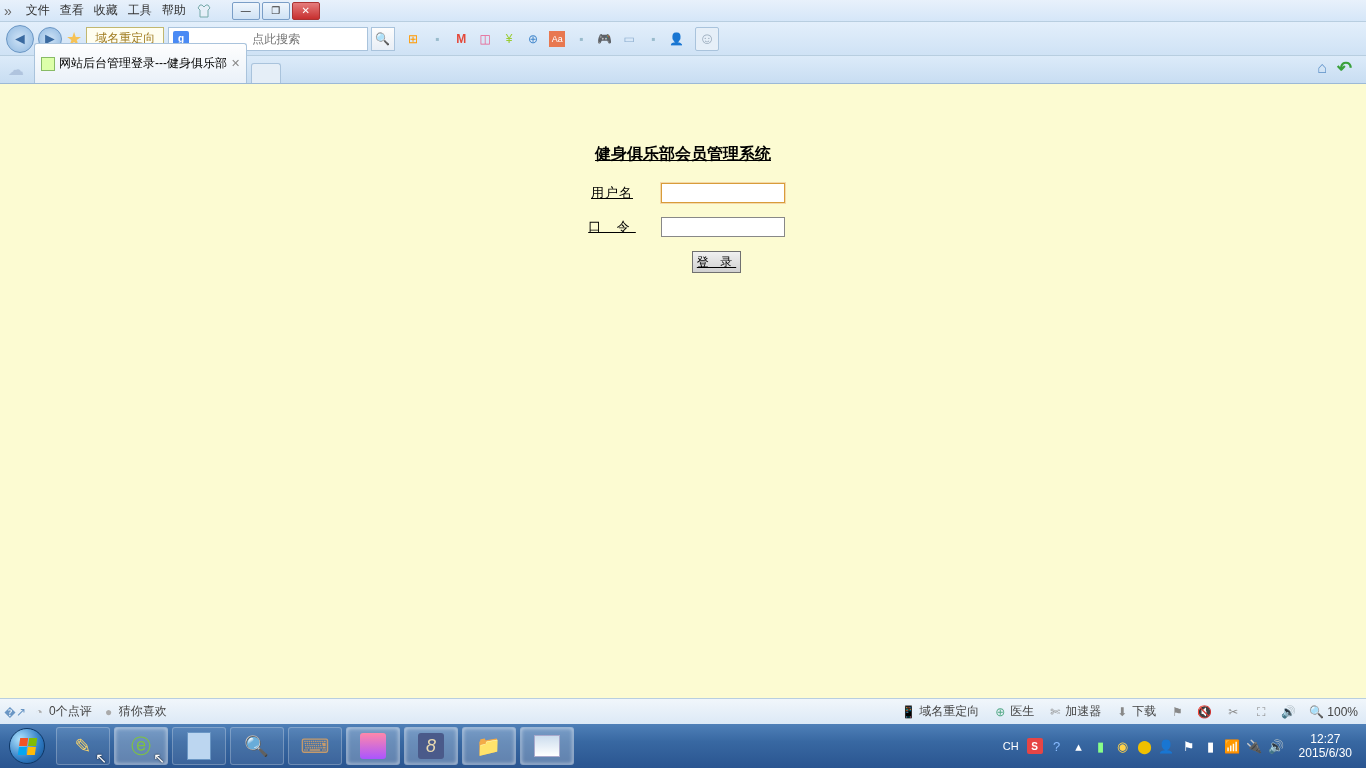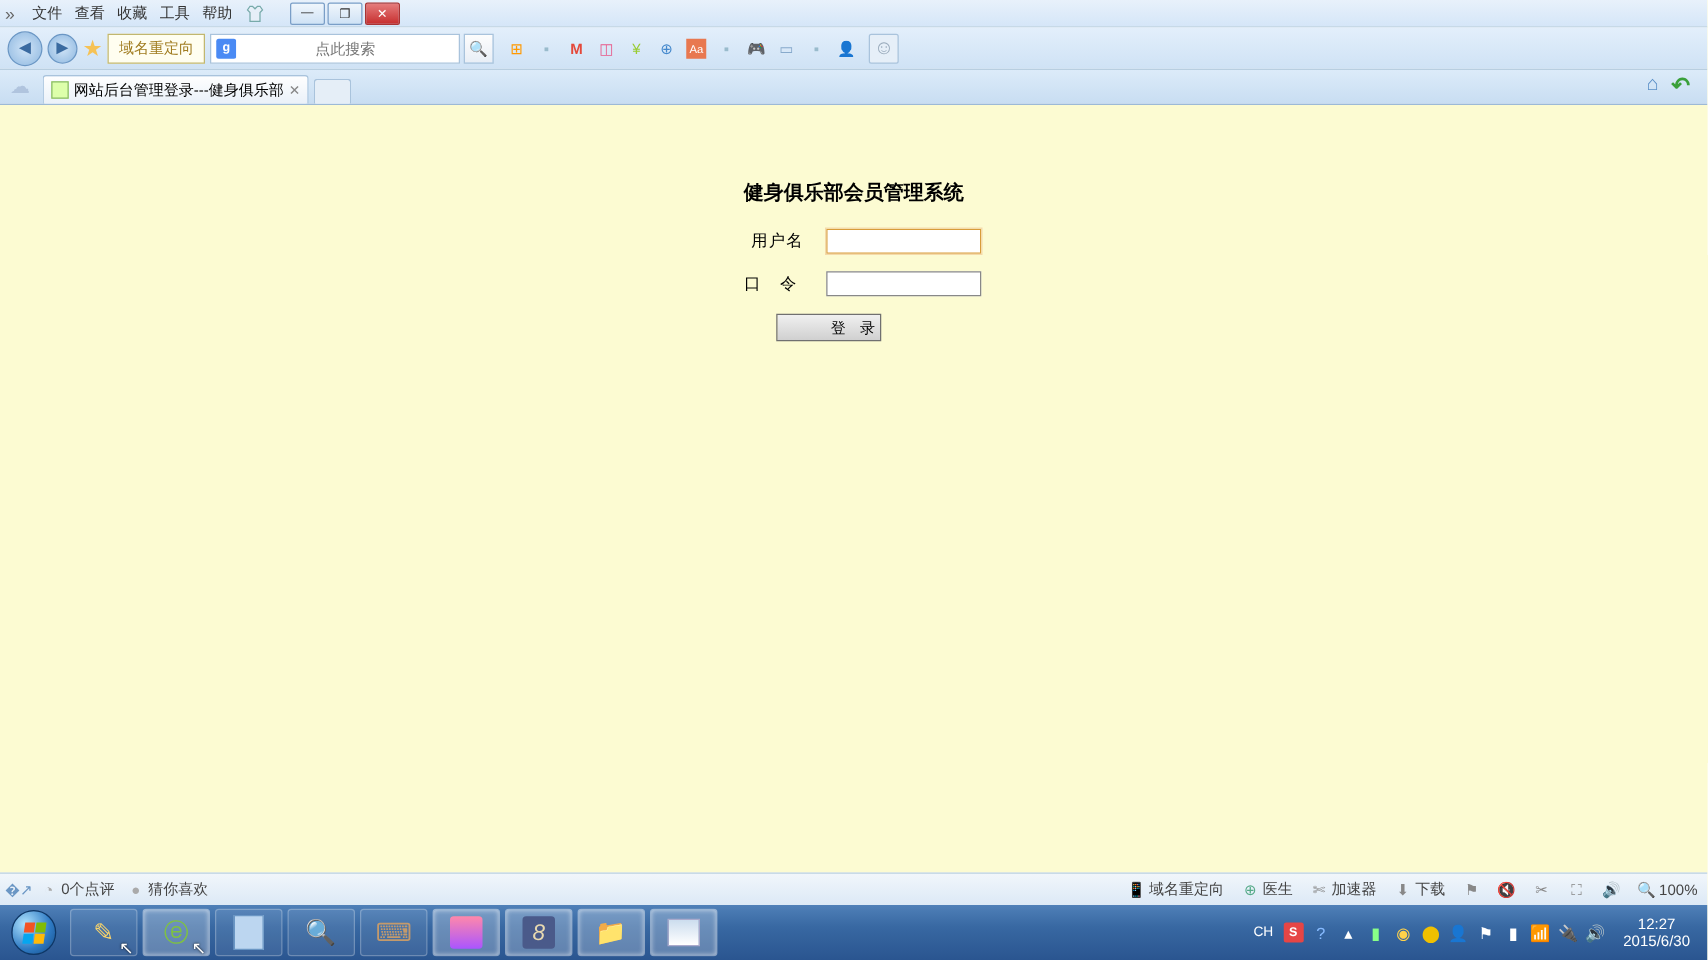--- a/index.html
+++ b/index.html
@@ -29,38 +29,38 @@
   .search-g { width:16px; height:16px; background:#4a8af4; color:#fff; font-size:10px; display:flex; align-items:center; justify-content:center; border-radius:2px; font-weight:bold;}
   .search-input { flex:1; border:none; outline:none; font-size:12px; padding:0 4px; color:#888;text-align:center; }
   .search-btn { width:24px; height:24px; border:1px solid #a9c3dc; background:linear-gradient(#fdfdfd,#e8eef6); display:flex; align-items:center; justify-content:center; color:#666; margin-left:-1px;}
   .ext-icons { display:flex; gap:8px; align-items:center; padding:0 6px; }
   .ext-icon { width:16px; height:16px; display:flex; align-items:center; justify-content:center; font-size:12px; }
   .avatar { width:24px; height:24px; border:1px solid #a9c3dc; background:#e6eff8; display:flex; align-items:center; justify-content:center; border-radius:2px; color:#9ab; font-size:16px;}
 
   
   .tabbar { height: 28px; background: linear-gradient(#dcebf9,#c8ddf2); display:flex; align-items:flex-end; padding: 0 6px; border-bottom:1px solid #9cb9d6; }
   .cloud-icon { width:20px; height:20px; margin: 0 6px 4px 2px; color:#b0c4de; font-size:16px; display:flex; align-items:center;}
-  .tab { height:23px; background:linear-gradient(#fefefe,#eaf1f9); border:1px solid #a9c3dc; border-bottom:none; border-radius:3px 3px 0 0; display:flex; align-items:center; padding:0 6px; gap:4px; font-size:12px; min-width:190px;}
+  .tab { height:40px; background:linear-gradient(#fefefe,#eaf1f9); border:1px solid #a9c3dc; border-bottom:none; border-radius:3px 3px 0 0; display:flex; align-items:center; padding:0 6px; gap:4px; font-size:12px; min-width:190px;}
   .tab-favicon { width:14px; height:14px; background:#dfa; border:1px solid #8b6; display:inline-block; }
   .tab-close { color:#888; font-size:11px; margin-left:auto; }
   .newtab { width:30px; height:20px; border:1px solid #a9c3dc; border-bottom:none; border-radius:3px 3px 0 0; background:#e5eef7; margin-left:4px; margin-bottom:0;}
   .tab-right { margin-left:auto; display:flex; gap:10px; padding:0 8px 4px 0; align-items:center; }
   .home-icon { color:#5b8fc7; font-size:16px; }
   .undo-icon { color:#3aa03a; font-size:18px; font-weight:bold; }
 
   
   .page { height: 614px; background:#fcfbd2; display:flex; justify-content:center; padding-top:60px; }
-  .login-form { text-align:center; }
+  .login-form { text-align:center;text-decoration:underline; }
   .login-title { font-size:16px; font-weight:bold; color:#000; margin-bottom:18px; }
   .form-row { display:flex; align-items:center; justify-content:flex-start; margin-bottom:14px; }
-  .form-label { width:80px; text-align:right; font-size:13px; color:#000; padding-right:18px; letter-spacing:1px;}
+  .form-label { width:80px; text-align:center; font-size:13px; color:#000; padding-right:18px; letter-spacing:1px;}
   .form-label.pwd { letter-spacing:6px; }
   .form-input { width:124px; height:20px; border:1px solid #888; background:#fff; padding:0 3px; font-size:12px; }
   .form-input.focused { border:1px solid #d89c3a; outline:1px solid #f4d9a9; }
-  .login-btn { width:84px; height:22px; background:linear-gradient(#f0f0f0,#d0d0d0); border:1px solid #707070; font-size:12px; letter-spacing:4px; text-align:right; cursor:pointer; margin-left:40px; display:block;}
+  .login-btn { width:49px; height:22px; background:linear-gradient(#f0f0f0,#d0d0d0); border:1px solid #707070; font-size:12px; letter-spacing:4px; text-align:center; cursor:pointer; margin-left:111px; display:block;}
 
   
   .statusbar { height:26px; background:linear-gradient(#f1f6fb,#dce9f6); border-top:1px solid #b8cee0; display:flex; align-items:center; padding:0 8px; font-size:12px; color:#333; gap:12px;}
   .status-left { display:flex; align-items:center; gap:10px; }
   .st-icon { width:14px; height:14px; display:inline-flex; align-items:center; justify-content:center; color:#888;}
   .status-right { margin-left:auto; display:flex; align-items:center; gap:14px; }
   .st-item { display:flex; align-items:center; gap:3px; color:#444;}
 
   
   .taskbar { height:44px; background:linear-gradient(#4f80b8 0%, #3868a2 40%, #2a5590 100%); display:flex; align-items:center; padding:0 4px; }

